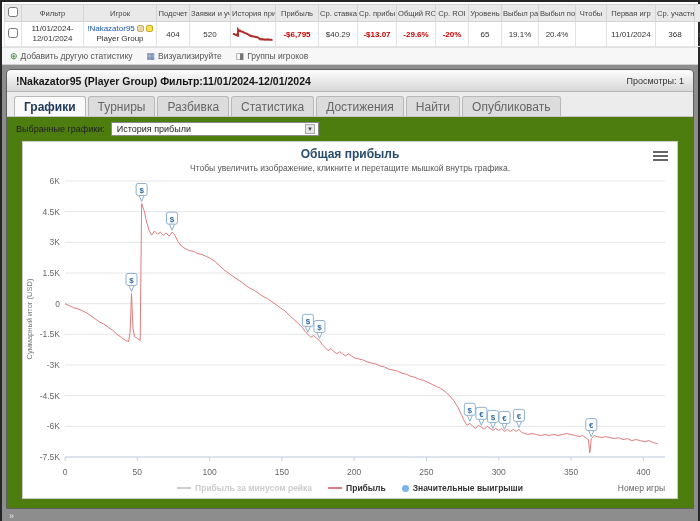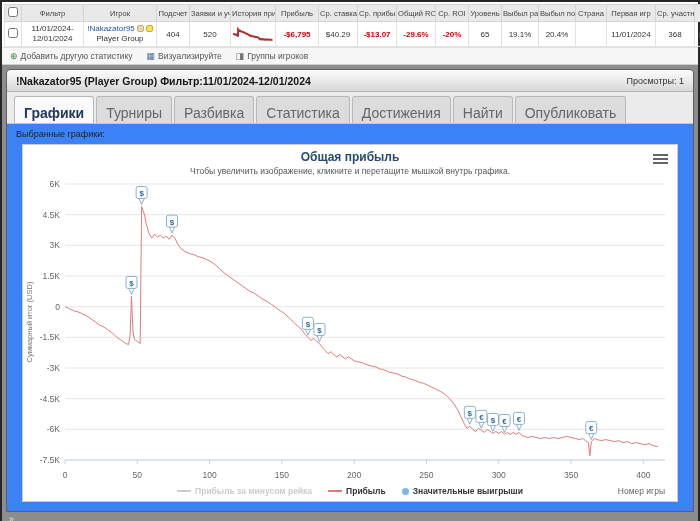--- a/index.html
+++ b/index.html
@@ -29,29 +29,29 @@
     background:#f7f7f7;border-top:1px solid #e0e0e0;border-bottom:1px solid #cfcfcf;}
   .tool{display:inline-flex;align-items:center;gap:3px;cursor:pointer;}
   .ico{font-size:9px;line-height:1;}
   .ico.plus{color:#2f8b2f;}
   .ico.viz{color:#5572a0;}
   .ico.grp{color:#777;}
 
   
   .main{flex:1;background:#8d8d8d;padding:4px 4px 13px;position:relative;display:flex;}
   .collapse-btn{position:absolute;left:7px;bottom:1px;font-size:9px;color:#e8e8e8;cursor:pointer;}
-  .panel{flex:1;background:#3b82f6;border:1px solid #5f5f5f;border-radius:5px 5px 0 0;display:flex;
+  .panel{flex:1;background:#4d7c0f;border:1px solid #5f5f5f;border-radius:5px 5px 0 0;display:flex;
     flex-direction:column;overflow:hidden;}
   .panel-header{background:linear-gradient(#fdfdfd,#d7d7d7);padding:5px 9px 4px;display:flex;
     justify-content:space-between;align-items:center;border-bottom:1px solid #b5b5b5;}
   .panel-title{font-size:10.5px;font-weight:bold;color:#151515;}
   .views{font-size:9px;color:#333;}
 
   .tabs{display:flex;gap:2px;padding:4px 7px 0;background:#ececec;border-bottom:1px solid #c6c6c6;}
-  .tab{font-size:14px;padding:8px 9px 2px;background:#dcdcdc;border:1px solid #b8b8b8;border-bottom:none;
+  .tab{font-size:12px;padding:3px 9px 2px;background:#dcdcdc;border:1px solid #b8b8b8;border-bottom:none;
     border-radius:3px 3px 0 0;color:#666;cursor:pointer;}
   .tab.active{background:#fafafa;color:#223a5e;font-weight:bold;}
 
   .select-row{display:flex;align-items:center;gap:6px;padding:5px 9px 3px;font-size:9px;color:#222;}
   .select-row .lbl{font-size:9px;}
   .select{width:208px;border:1px solid #8a8a8a;background:#fff;font-size:9px;padding:1px 3px 1px 5px;
     display:flex;justify-content:space-between;align-items:center;cursor:pointer;}
   .select .arrow{font-size:7px;color:#444;background:#e6e6e6;border:1px solid #aaa;padding:0 2px;}
 
   
@@ -106,21 +106,21 @@
           <th>Заявки и учас</th>
           <th>История прибы</th>
           <th>Прибыль</th>
           <th>Ср. ставка</th>
           <th>Ср. прибы</th>
           <th>Общий ROI</th>
           <th>Ср. ROI</th>
           <th>Уровень</th>
           <th>Выбыл ран</th>
           <th>Выбыл поз</th>
-          <th>Страна</th>
+          <th>Чтобы</th>
           <th>Первая игр</th>
           <th>Ср. участн</th>
           <th></th>
         </tr>
       </thead>
       <tbody>
         <tr>
           <td><input type="checkbox" style=""></td>
           <td class="filter-cell">
             <div>11/01/2024-</div>
@@ -183,20 +183,24 @@
         <span class="tab">Турниры</span>
         <span class="tab">Разбивка</span>
         <span class="tab">Статистика</span>
         <span class="tab">Достижения</span>
         <span class="tab">Найти</span>
         <span class="tab">Опубликовать</span>
       </div>
 
       <div class="select-row">
         <span class="lbl">Выбранные графики:</span>
+        <div class="select">
+          <span>История прибыли</span>
+          <span class="arrow">▾</span>
+        </div>
       </div>
 
       <div class="chart-card">
         <div class="chart-title">Общая прибыль</div>
         <div class="chart-sub">Чтобы увеличить изображение, кликните и перетащите мышкой внутрь графика.</div>
         <div class="burger">
             <div></div>
             <div></div>
             <div></div>
           </div>

